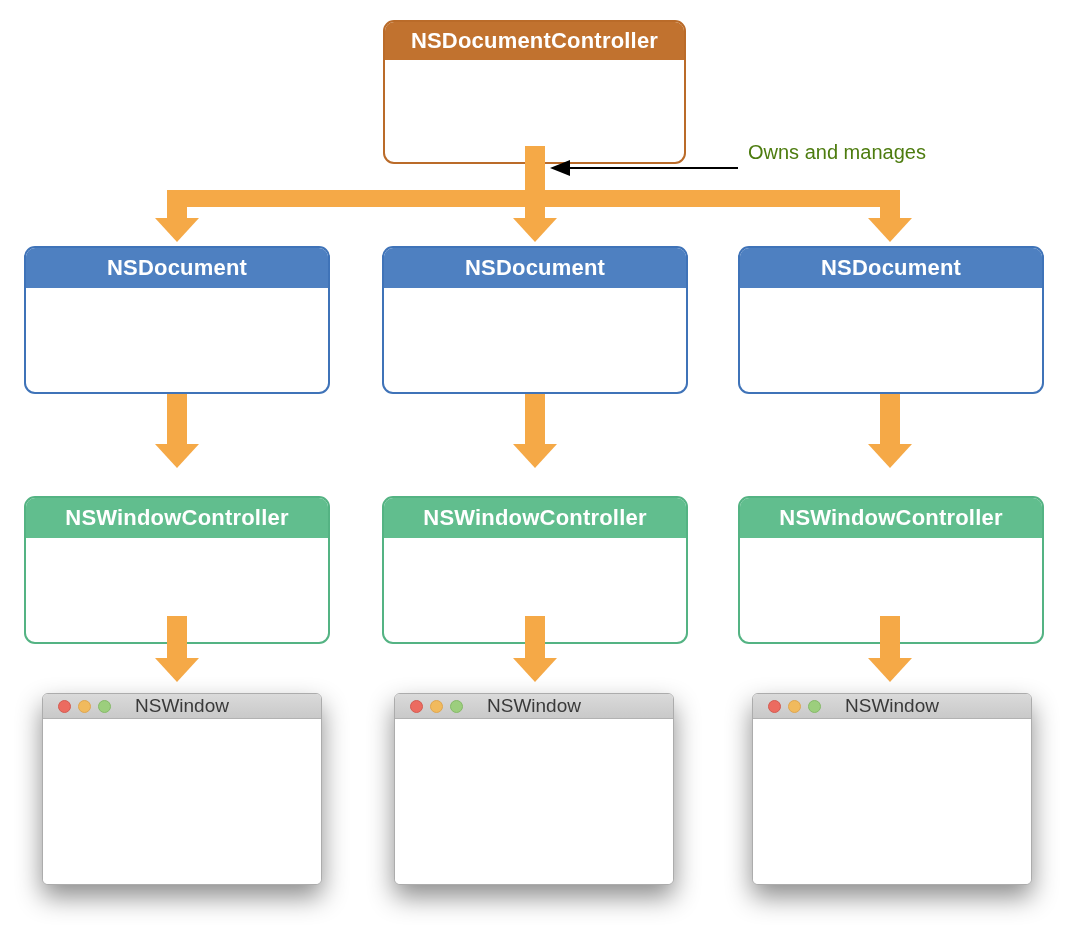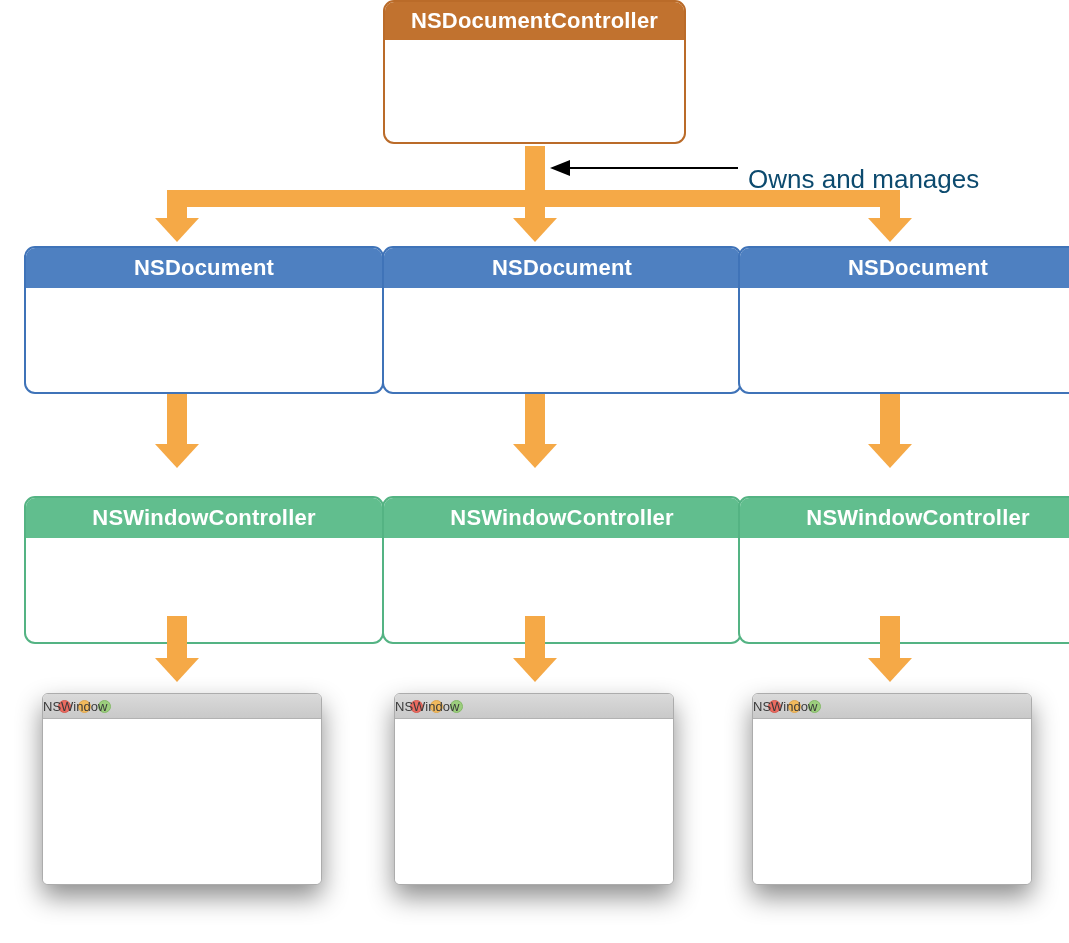--- a/index.html
+++ b/index.html
@@ -9,36 +9,36 @@
   .canvas {
     position:relative;
     width:1069px; height:943px;
     background:#ffffff;
     overflow:hidden;
   }
 
   
   .box {
     position:absolute;
-    width:360px; height:148px;
+    width:306px; height:148px;
     border-radius:11px;
     background:#ffffff;
     overflow:hidden;
   }
   .box-header {
     height:40px;
     display:flex; align-items:center; justify-content:center;
     color:#ffffff;
     font-weight:bold;
     font-size:22px;
     letter-spacing:0.2px;
   }
   .box-body { flex:1; background:#ffffff; }
 
-  .root-box   { left:383px; top:0;  width:303px; height:144px; border:2px solid #BA6B29; }
+  .root-box   { left:383px; top:20px;  width:303px; height:144px; border:2px solid #BA6B29; }
   .root-box .box-header { height:38px; background:#C1722F; }
 
   .doc-box    { top:246px; border:2px solid #3F73B8; }
   .doc-box .box-header  { background:#4E80C1; }
 
   .wc-box     { top:468px; border:2px solid #54B383;margin-top:28px; }
   .wc-box .box-header   { background:#61BE8E; }
 
   .col-left  { left:24px; }
   .col-mid   { left:382px; }
@@ -91,23 +91,23 @@
   .ann-head {
     position:absolute;
     left:550px; top:160px;
     width:0; height:0;
     border-top:8px solid transparent;
     border-bottom:8px solid transparent;
     border-right:20px solid #000000;
   }
   .ann-text {
     position:absolute;
-    left:748px; top:164px;
-    font-size:26px;
-    color:#0c4a6e;
+    left:748px; top:141px;
+    font-size:20px;
+    color:#4d7c0f;
     white-space:nowrap;
   }
 
   
   .mac-window {
     position:absolute;
     top:693px;
     width:280px; height:192px;
     border:1px solid #ACACAC;
     border-radius:6px;
@@ -135,22 +135,22 @@
     width:13px; height:13px;
     border-radius:50%;
   }
   .light-red    { background:#EC6B60; border:1px solid #D35B51; }
   .light-yellow { background:#F1BA5D; border:1px solid #DFA64F; }
   .light-green  { background:#9CCE7D; border:1px solid #85BA68; }
 
   .win-title {
     position:absolute;
     left:0; right:0;
-    text-align:left;
-    font-size:13px;
+    text-align:center;
+    font-size:19px;
     color:#3A3A3A;
   }
   .win-body { height:166px; background:#ffffff; }
 </style>
 </head>
 <body>
 
 <div class="canvas">
 
   <div class="box root-box">

